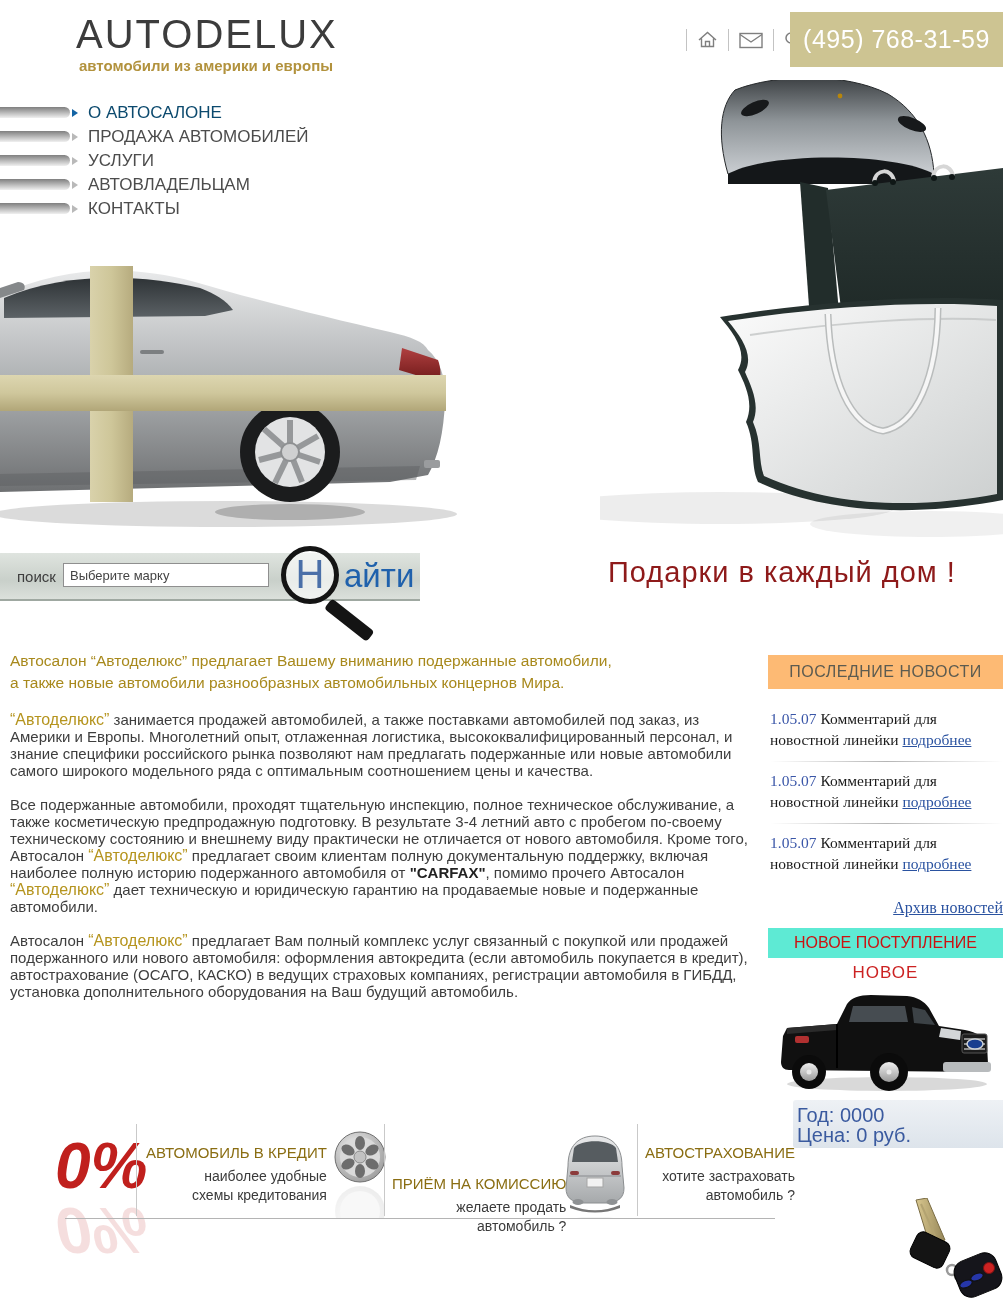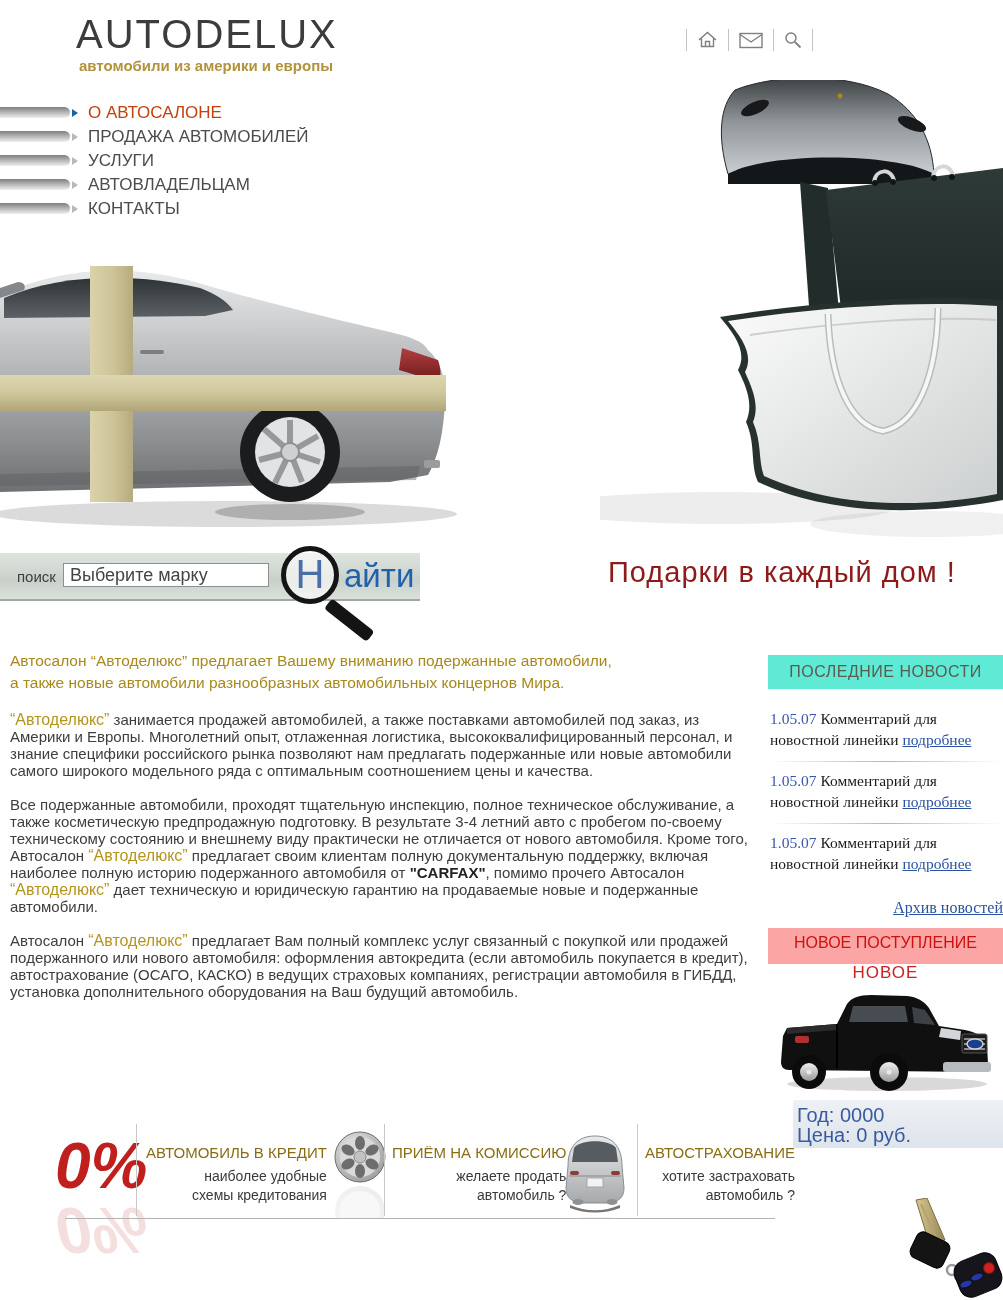--- a/index.html
+++ b/index.html
@@ -18,33 +18,33 @@
 
   
   .nav { position:absolute; left:0; top:101px; }
   .nav-item { position:relative; height:24px; cursor:pointer; }
   .nav-bar { position:absolute; left:0; top:6px; width:70px; height:11px;
              background:linear-gradient(180deg,#7f7f7f,#f0f0f0); border-radius:0 6px 6px 0; }
   .nav-arrow { position:absolute; left:72px; top:8px; width:0; height:0;
                border-left:6px solid #b9b9b9; border-top:4px solid transparent; border-bottom:4px solid transparent; }
   .nav-label { position:absolute; left:88px; top:2px; font-size:17px; color:#4c4c4c; white-space:nowrap; }
   .nav-item.active .nav-arrow { border-left-color:#1464a4; }
-  .nav-item.active .nav-label { color:#c2410c; }
+  .nav-item.active .nav-label { color:#0c4a6e; }
 
   
   .hero-car { position:absolute; left:0; top:230px; width:470px; height:315px; }
   .hero-bag { position:absolute; left:600px; top:80px; width:403px; height:465px; }
 
   
   .searchbar { position:absolute; left:0; top:553px; width:420px; height:46px;
                background:linear-gradient(180deg,#dfe4df 0%,#c9d0ca 60%,#dbe0db 100%);
                border-bottom:2px solid #9fa8a1; }
   .search-label { position:absolute; left:17px; top:15px; font-size:15px; color:#3d3d3d; }
   .search-input { position:absolute; left:63px; top:10px; width:192px; height:22px; border:1px solid #8f8f8f;
-                  font-size:18px; color:#444; padding:0 6px; background:#fff;
+                  font-size:13px; color:#444; padding:0 6px; background:#fff;
                   font-family:"Liberation Sans",sans-serif; box-sizing:content-box; }
   .magnifier { position:absolute; left:281px; top:-7px; width:58px; height:58px; border:5px solid #141414;
                border-radius:50%; background:rgba(255,255,255,.6); box-sizing:border-box; cursor:pointer; }
   .mag-n { display:block; width:100%; height:100%; text-align:center; line-height:46px;
            font-size:40px; color:#4a6fa8; }
   .mag-handle { position:absolute; left:328px; top:44px; width:54px; height:13px; background:#141414;
                 border-radius:4px; transform:rotate(38deg); transform-origin:0 50%; }
   .find-rest { position:absolute; left:344px; top:4px; font-size:33px; color:#1f61ac; cursor:pointer; }
 
   
@@ -52,51 +52,51 @@
                  color:#8e1a1a; letter-spacing:1px; white-space:nowrap; }
 
   
   .content { position:absolute; left:10px; top:650px; width:748px; font-size:15px; color:#3e3e3e; }
   .p1 { color:#a8891c; font-size:15.5px; line-height:22px; margin-bottom:17px; }
   .para { line-height:17px; margin-bottom:17px; }
   .brand-gold { color:#b5941e; font-size:16px; }
   .carfax { font-weight:bold; color:#222; }
 
   
-  .news-header { position:absolute; left:768px; top:655px; width:235px; height:34px; background:#5eead4;
+  .news-header { position:absolute; left:768px; top:655px; width:235px; height:34px; background:#fdba74;
                  color:#5c5b50; font-size:16px; text-align:center; line-height:34px; letter-spacing:.5px; }
   .news-list { position:absolute; left:770px; top:700px; width:233px;
                font-family:"Liberation Serif",serif; font-size:15.5px; color:#1c1c1c; }
   .news-item { padding:8px 0 11px; line-height:21px; }
   .news-date { color:#3a56a8; }
   .news-link { color:#2a52a0; text-decoration:underline; cursor:pointer; }
   .news-sep { height:1px; background:linear-gradient(to right,#fff,#b5b5b5,#fff); }
   .news-archive { display:block; text-align:right; margin-top:14px; color:#2a52a0;
                   text-decoration:underline; font-size:16px; cursor:pointer; }
 
   
-  .arrival-header { position:absolute; left:768px; top:928px; width:235px; height:36px; background:#fca5a5;
+  .arrival-header { position:absolute; left:768px; top:928px; width:235px; height:30px; background:#5eead4;
                     color:#cc1111; font-size:16px; text-align:center; line-height:30px; }
   .arrival-brand { position:absolute; left:768px; top:963px; width:235px; text-align:center;
                    color:#cc2222; font-size:17px; letter-spacing:1px; }
   .truck { position:absolute; left:775px; top:984px; width:222px; height:112px; }
   .arrival-info { position:absolute; left:793px; top:1100px; width:246px; height:48px;
                   background:linear-gradient(180deg,#eef1f5,#dde4eb); border-radius:3px;
                   padding:5px 0 0 4px; box-sizing:border-box; color:#3a5a9f; font-size:20px; line-height:20px; }
 
   
   .promos { position:absolute; left:0; top:1122px; width:790px; height:96px; }
   .pdiv { position:absolute; top:2px; width:1px; height:92px; background:#c9c9c9; }
   .pdiv1 { left:136px; } .pdiv2 { left:384px; } .pdiv3 { left:637px; }
   .zero { position:absolute; left:55px; top:12px; font-size:64px; line-height:64px; font-weight:bold;
           font-style:italic; color:#c0201d; }
   .zero-reflect { position:absolute; left:55px; top:76px; font-size:64px; line-height:64px; font-weight:bold;
           font-style:italic; color:#c0201d; transform:scaleY(-1); opacity:.14; }
   .ptext { position:absolute; top:22px;text-align:right; }
-  .ptext1 { left:146px; } .ptext2 { left:392px; } .ptext3 { left:645px; }
+  .ptext1 { left:146px; } .ptext2 { left:392px;margin-top:31px; } .ptext3 { left:645px; }
   .ptitle { font-size:15px; color:#8a6d12; margin-bottom:6px; white-space:nowrap; cursor:pointer; }
   .pline { font-size:14px; color:#3a3a3a; line-height:19px; white-space:nowrap; }
   .wheel-icon { position:absolute; left:334px; top:8px; width:52px; height:88px; }
   .car3-icon { position:absolute; left:556px; top:4px; width:78px; height:92px; }
   .promos-rule { position:absolute; left:65px; top:1218px; width:710px; height:1px; background:#b4b4b4; }
 
   
   .keys { position:absolute; left:860px; top:1198px; width:143px; height:102px; }
 </style>
 </head>
@@ -124,20 +124,21 @@
     <div class="hsep"></div>
     <div class="hicon">
       <svg width="18" height="18" viewBox="0 0 18 18">
           <circle cx="7" cy="7" r="5" fill="none" stroke="#7f7f7f" stroke-width="1.5"></circle>
           <line x1="11" y1="11" x2="16.5" y2="16.5" stroke="#7f7f7f" stroke-width="1.8"></line>
         </svg>
     </div>
     <div class="hsep"></div>
   </div>
 
+  <div class="phone">(495) 768-31-59</div>
 
   <div class="nav">
     <div class="nav-item active">
       <div class="nav-bar"></div>
       <div class="nav-arrow"></div>
       <div class="nav-label">О АВТОСАЛОНЕ</div>
     </div>
     <div class="nav-item">
       <div class="nav-bar"></div>
       <div class="nav-arrow"></div>

